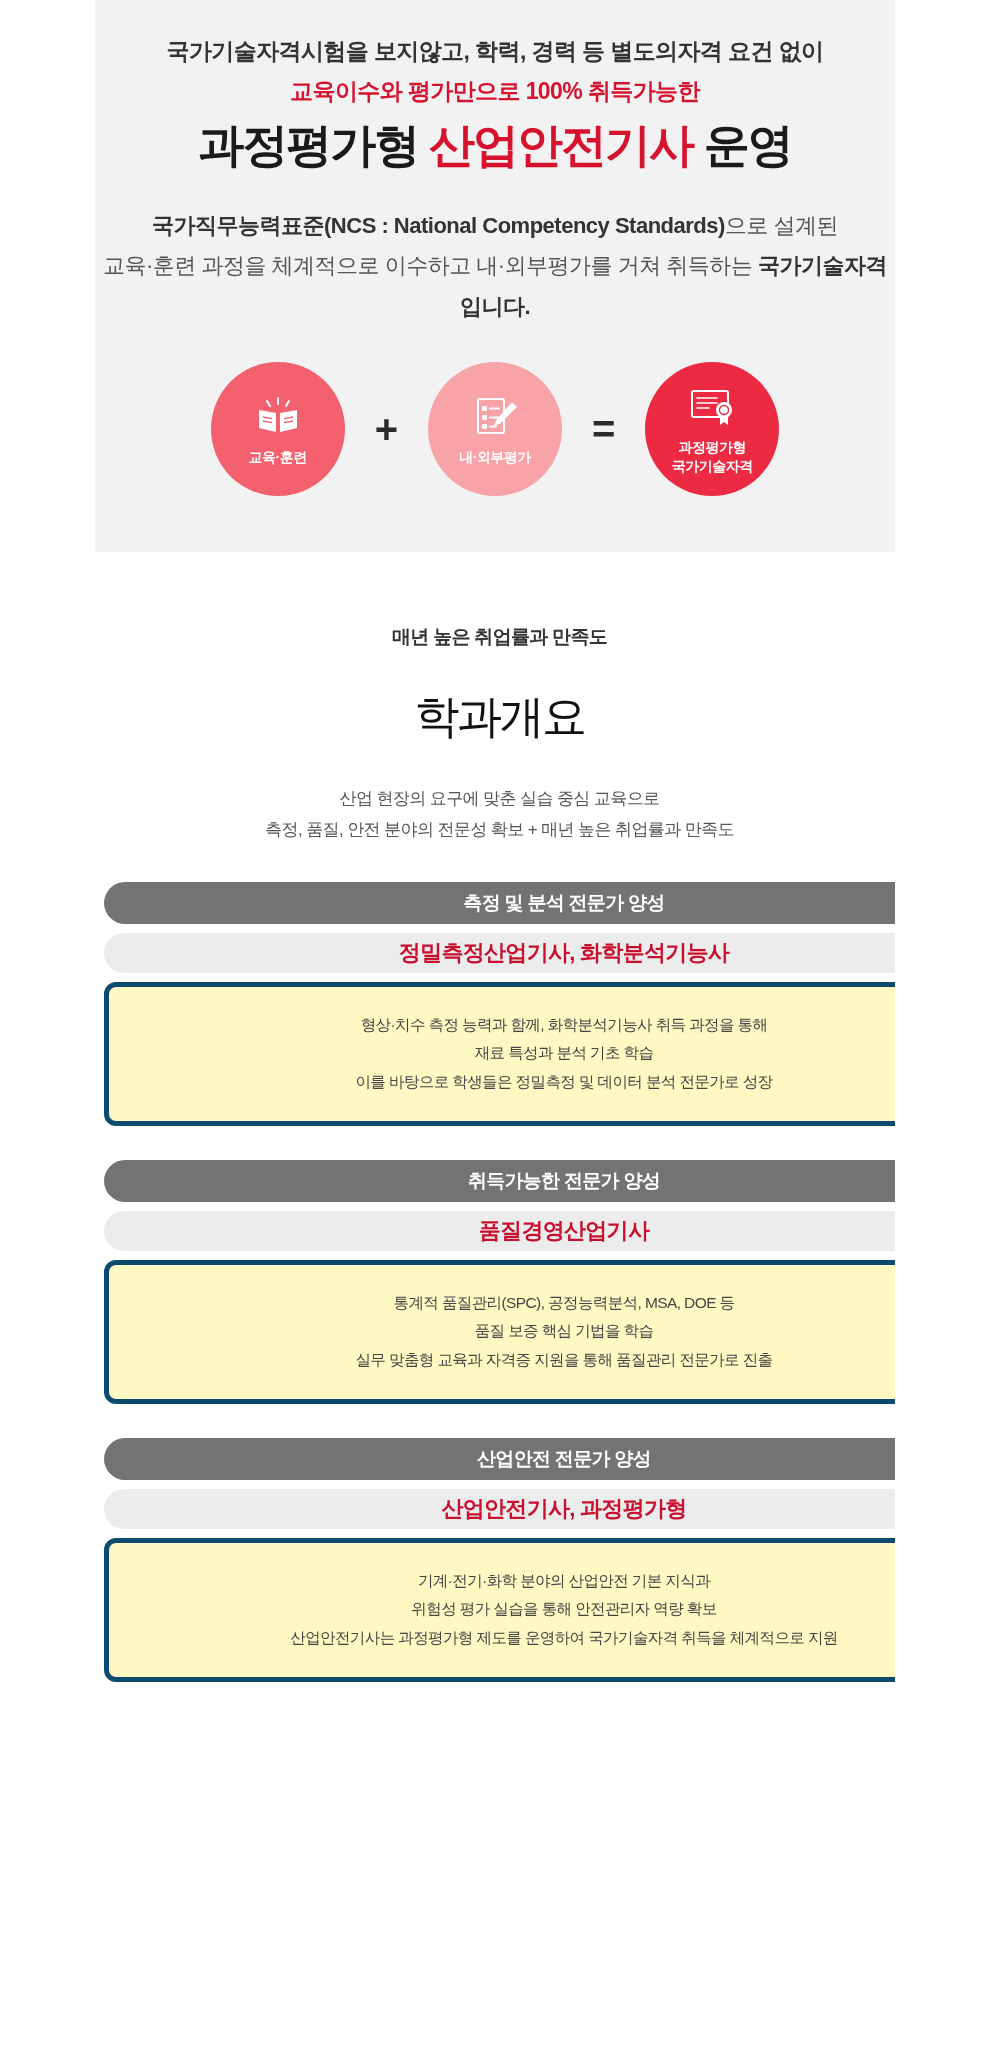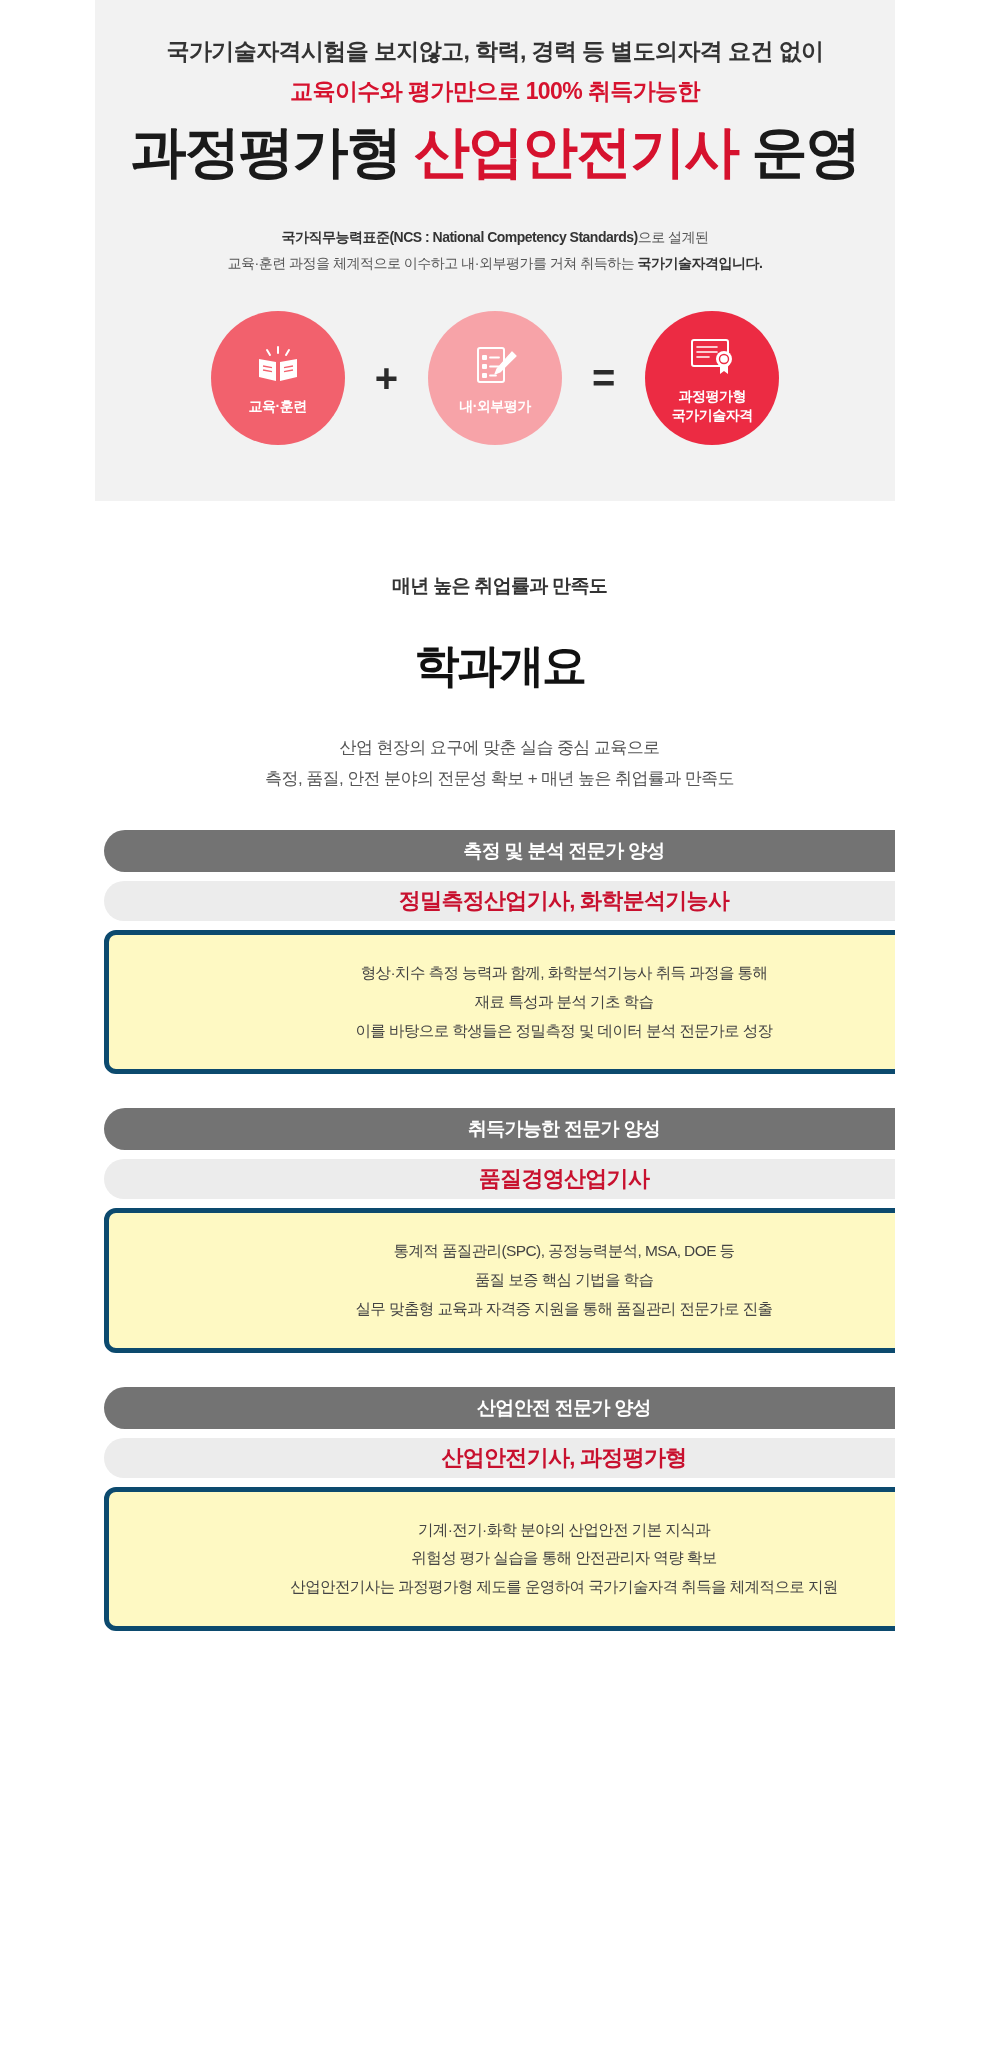--- a/index.html
+++ b/index.html
@@ -36,32 +36,32 @@
   .hero-line2 {
     font-size: 23px;
     font-weight: bold;
     color: #d6122e;
     letter-spacing: -0.6px;
     line-height: 1.6;
     margin-top: 4px;
   }
   .hero-title {
     margin-top: 8px;
-    font-size: 56px;
+    font-size: 46px;
     font-weight: bold;
     letter-spacing: -2px;
     line-height: 1.25;
     color: #1a1a1a;
   }
   .hero-title .red {
     color: #d6122e;
   }
   .hero-desc {
     margin-top: 26px;
-    font-size: 14px;
+    font-size: 22px;
     line-height: 1.85;
     color: #555555;
     letter-spacing: -0.5px;
   }
   .hero-desc b {
     color: #333333;
     font-weight: bold;
   }
 
   
@@ -114,21 +114,21 @@
     text-align: center;
   }
   .ov-sub {
     font-size: 19px;
     font-weight: bold;
     color: #333333;
     letter-spacing: -0.7px;
   }
   .ov-title {
     font-size: 45px;
-    font-weight: bold;
+    font-weight: normal;
     letter-spacing: -2.5px;
     color: #111111;
   }
   .ov-desc {
     margin-top: 34px;
     font-size: 17px;
     line-height: 1.8;
     color: #555555;
     letter-spacing: -0.6px;
   }

